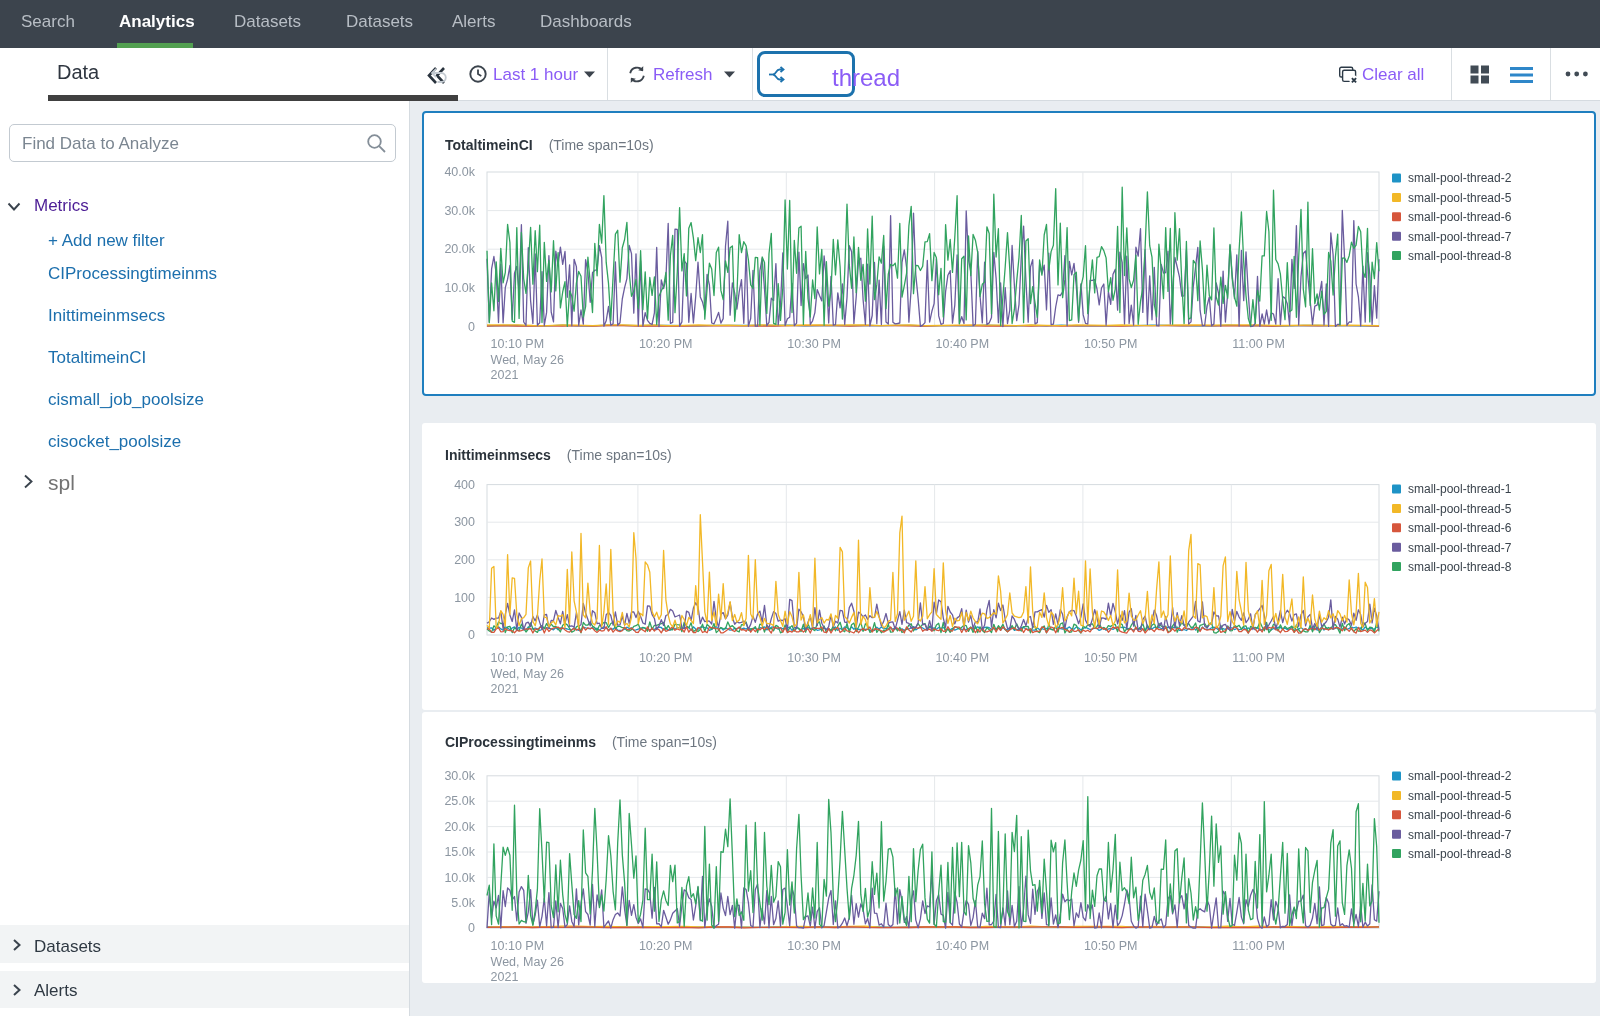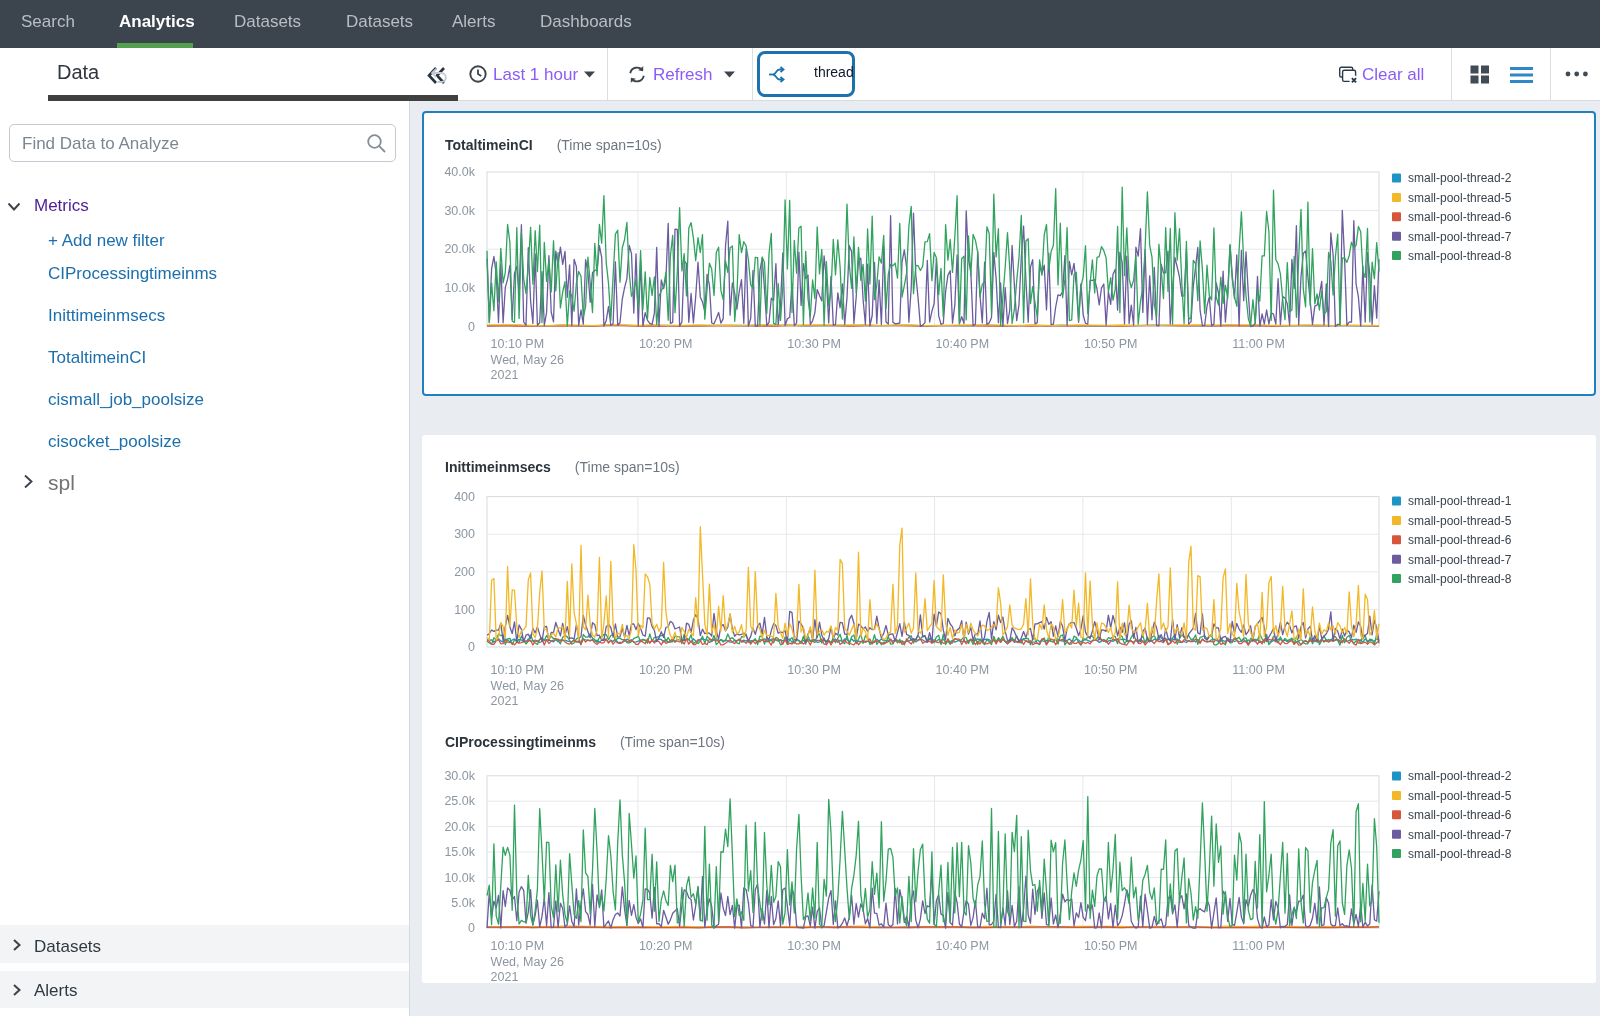--- a/index.html
+++ b/index.html
@@ -5,21 +5,21 @@
 * { margin:0; padding:0; box-sizing:border-box; }
 html,body { width:1600px; height:1016px; font-family:"Liberation Sans", sans-serif; background:#e9edf1; overflow:hidden; }
 .abs { position:absolute; }
 #nav { position:absolute; left:0; top:0; width:1600px; height:48px; background:#3c444d; }
 .navitem { position:absolute; top:12px; font-size:17px; color:#b8bec5; }
 #sidebar { position:absolute; left:0; top:48px; width:410px; height:968px; background:#ffffff; border-right:1px solid #d5dbe0; }
 #toolbar { position:absolute; left:410px; top:48px; width:1190px; height:53px; background:#ffffff; border-bottom:1px solid #d5dbe0; }
 #sidehead { position:absolute; left:0; top:48px; width:410px; height:53px; background:#ffffff; border-bottom:6px solid #404040;margin-left:48px; }
 .card { position:absolute; left:422px; width:1174px; background:#ffffff; border-radius:3px; }
 .ctitle { position:absolute; left:23px; top:26px; font-size:14px; font-weight:bold; color:#2b333b; }
-.csub { font-weight:normal; color:#6d7680; font-size:14px; margin-left:24px; }
+.csub { font-weight:normal; color:#6d7680; font-size:14px; margin-left:16px; }
 .link { position:absolute; left:48px; font-size:17px; color:#1c6fad; }
 .sep { position:absolute; top:48px; width:1px; height:52px; background:#d9dee2; }
 .tbtext { position:absolute; top:65px; font-size:17px; color:#8b5cf6;text-align:right; }
 </style>
 </head>
 <body>
 <div id="nav">
   <div class="navitem" style="left:21px">Search</div>
   <div class="navitem" style="left:119px;color:#ffffff;font-weight:bold">Analytics</div>
   <div class="navitem" style="left:234px">Datasets</div>
@@ -99,21 +99,21 @@
 </svg>
 <div class="sep" style="left:752px"></div>
 <div class="abs" style="left:757px;top:51px;width:98px;height:46px;border:3px solid #1c72ad;border-radius:8px"></div>
 <svg class="abs" style="left:768px;top:66px" width="18" height="17">
   <path d="M1 8.5 H5" fill="none" stroke="#1c72ad" stroke-width="1.8"></path>
   <path d="M5 8.5 C8 8.5 8 3.5 11.5 3.5 H14.5" fill="none" stroke="#1c72ad" stroke-width="1.8"></path>
   <path d="M5 8.5 C8 8.5 8 13.5 11.5 13.5 H14.5" fill="none" stroke="#1c72ad" stroke-width="1.8"></path>
   <path d="M12.5 1 L15.5 3.5 L12.5 6" fill="none" stroke="#1c72ad" stroke-width="1.8"></path>
   <path d="M12.5 11 L15.5 13.5 L12.5 16" fill="none" stroke="#1c72ad" stroke-width="1.8"></path>
 </svg>
-<div class="abs" style="left:814px;top:64px;font-size:14px;color:#0f172a">thread</div>
+<div class="abs" style="left:832px;top:64px;font-size:24px;color:#8b5cf6">thread</div>
 
 <svg class="abs" style="left:1338px;top:66px" width="21" height="19">
   <rect x="1.7" y="1.2" width="13" height="9.8" rx="1.6" fill="none" stroke="#2c3a47" stroke-width="1.4"></rect>
   <rect x="4.6" y="4.2" width="13" height="11.2" rx="1.6" fill="#ffffff" stroke="#2c3a47" stroke-width="1.4"></rect>
   <circle cx="16" cy="14.2" r="4.6" fill="#ffffff"></circle>
   <path d="M13.9 12.1 L18.1 16.3 M18.1 12.1 L13.9 16.3" fill="none" stroke="#2c3a47" stroke-width="1.9"></path>
 </svg>
 <div class="tbtext" style="left:1362px">Clear all</div>
 <div class="sep" style="left:1451px"></div>
 <svg class="abs" style="left:1470px;top:65px" width="20" height="19">
@@ -171,21 +171,21 @@
       <rect x="970" y="81.9" width="9" height="9" rx="1" fill="#f2b827"></rect>
       <text x="986" y="90.7" font-size="12" fill="#3a434c">small-pool-thread-5</text>
       <rect x="970" y="101.3" width="9" height="9" rx="1" fill="#d6563c"></rect>
       <text x="986" y="110.1" font-size="12" fill="#3a434c">small-pool-thread-6</text>
       <rect x="970" y="120.7" width="9" height="9" rx="1" fill="#6a5c9e"></rect>
       <text x="986" y="129.5" font-size="12" fill="#3a434c">small-pool-thread-7</text>
       <rect x="970" y="140.1" width="9" height="9" rx="1" fill="#31a35f"></rect>
       <text x="986" y="148.9" font-size="12" fill="#3a434c">small-pool-thread-8</text>
     </svg>
 </div>
-<div class="card" style="top:435px;height:287px">
+<div class="card" style="top:423px;height:287px">
   <div class="ctitle" style="top:24px">Inittimeinmsecs<span class="csub">(Time span=10s)</span></div>
   <svg width="1174" height="287" style="position:absolute;left:0;top:0">
       <rect x="65.0" y="61.6" width="892.0" height="150.4" fill="#ffffff" stroke="#d6dbdf" stroke-width="1"></rect>
       <text x="53" y="65.8" text-anchor="end" font-size="12.5" fill="#8c96a1">400</text>
       <line x1="65.0" y1="99.2" x2="957.0" y2="99.2" stroke="#e5e8eb" stroke-width="1"></line>
       <text x="53" y="103.4" text-anchor="end" font-size="12.5" fill="#8c96a1">300</text>
       <line x1="65.0" y1="136.8" x2="957.0" y2="136.8" stroke="#e5e8eb" stroke-width="1"></line>
       <text x="53" y="141.0" text-anchor="end" font-size="12.5" fill="#8c96a1">200</text>
       <line x1="65.0" y1="174.4" x2="957.0" y2="174.4" stroke="#e5e8eb" stroke-width="1"></line>
       <text x="53" y="178.6" text-anchor="end" font-size="12.5" fill="#8c96a1">100</text>

